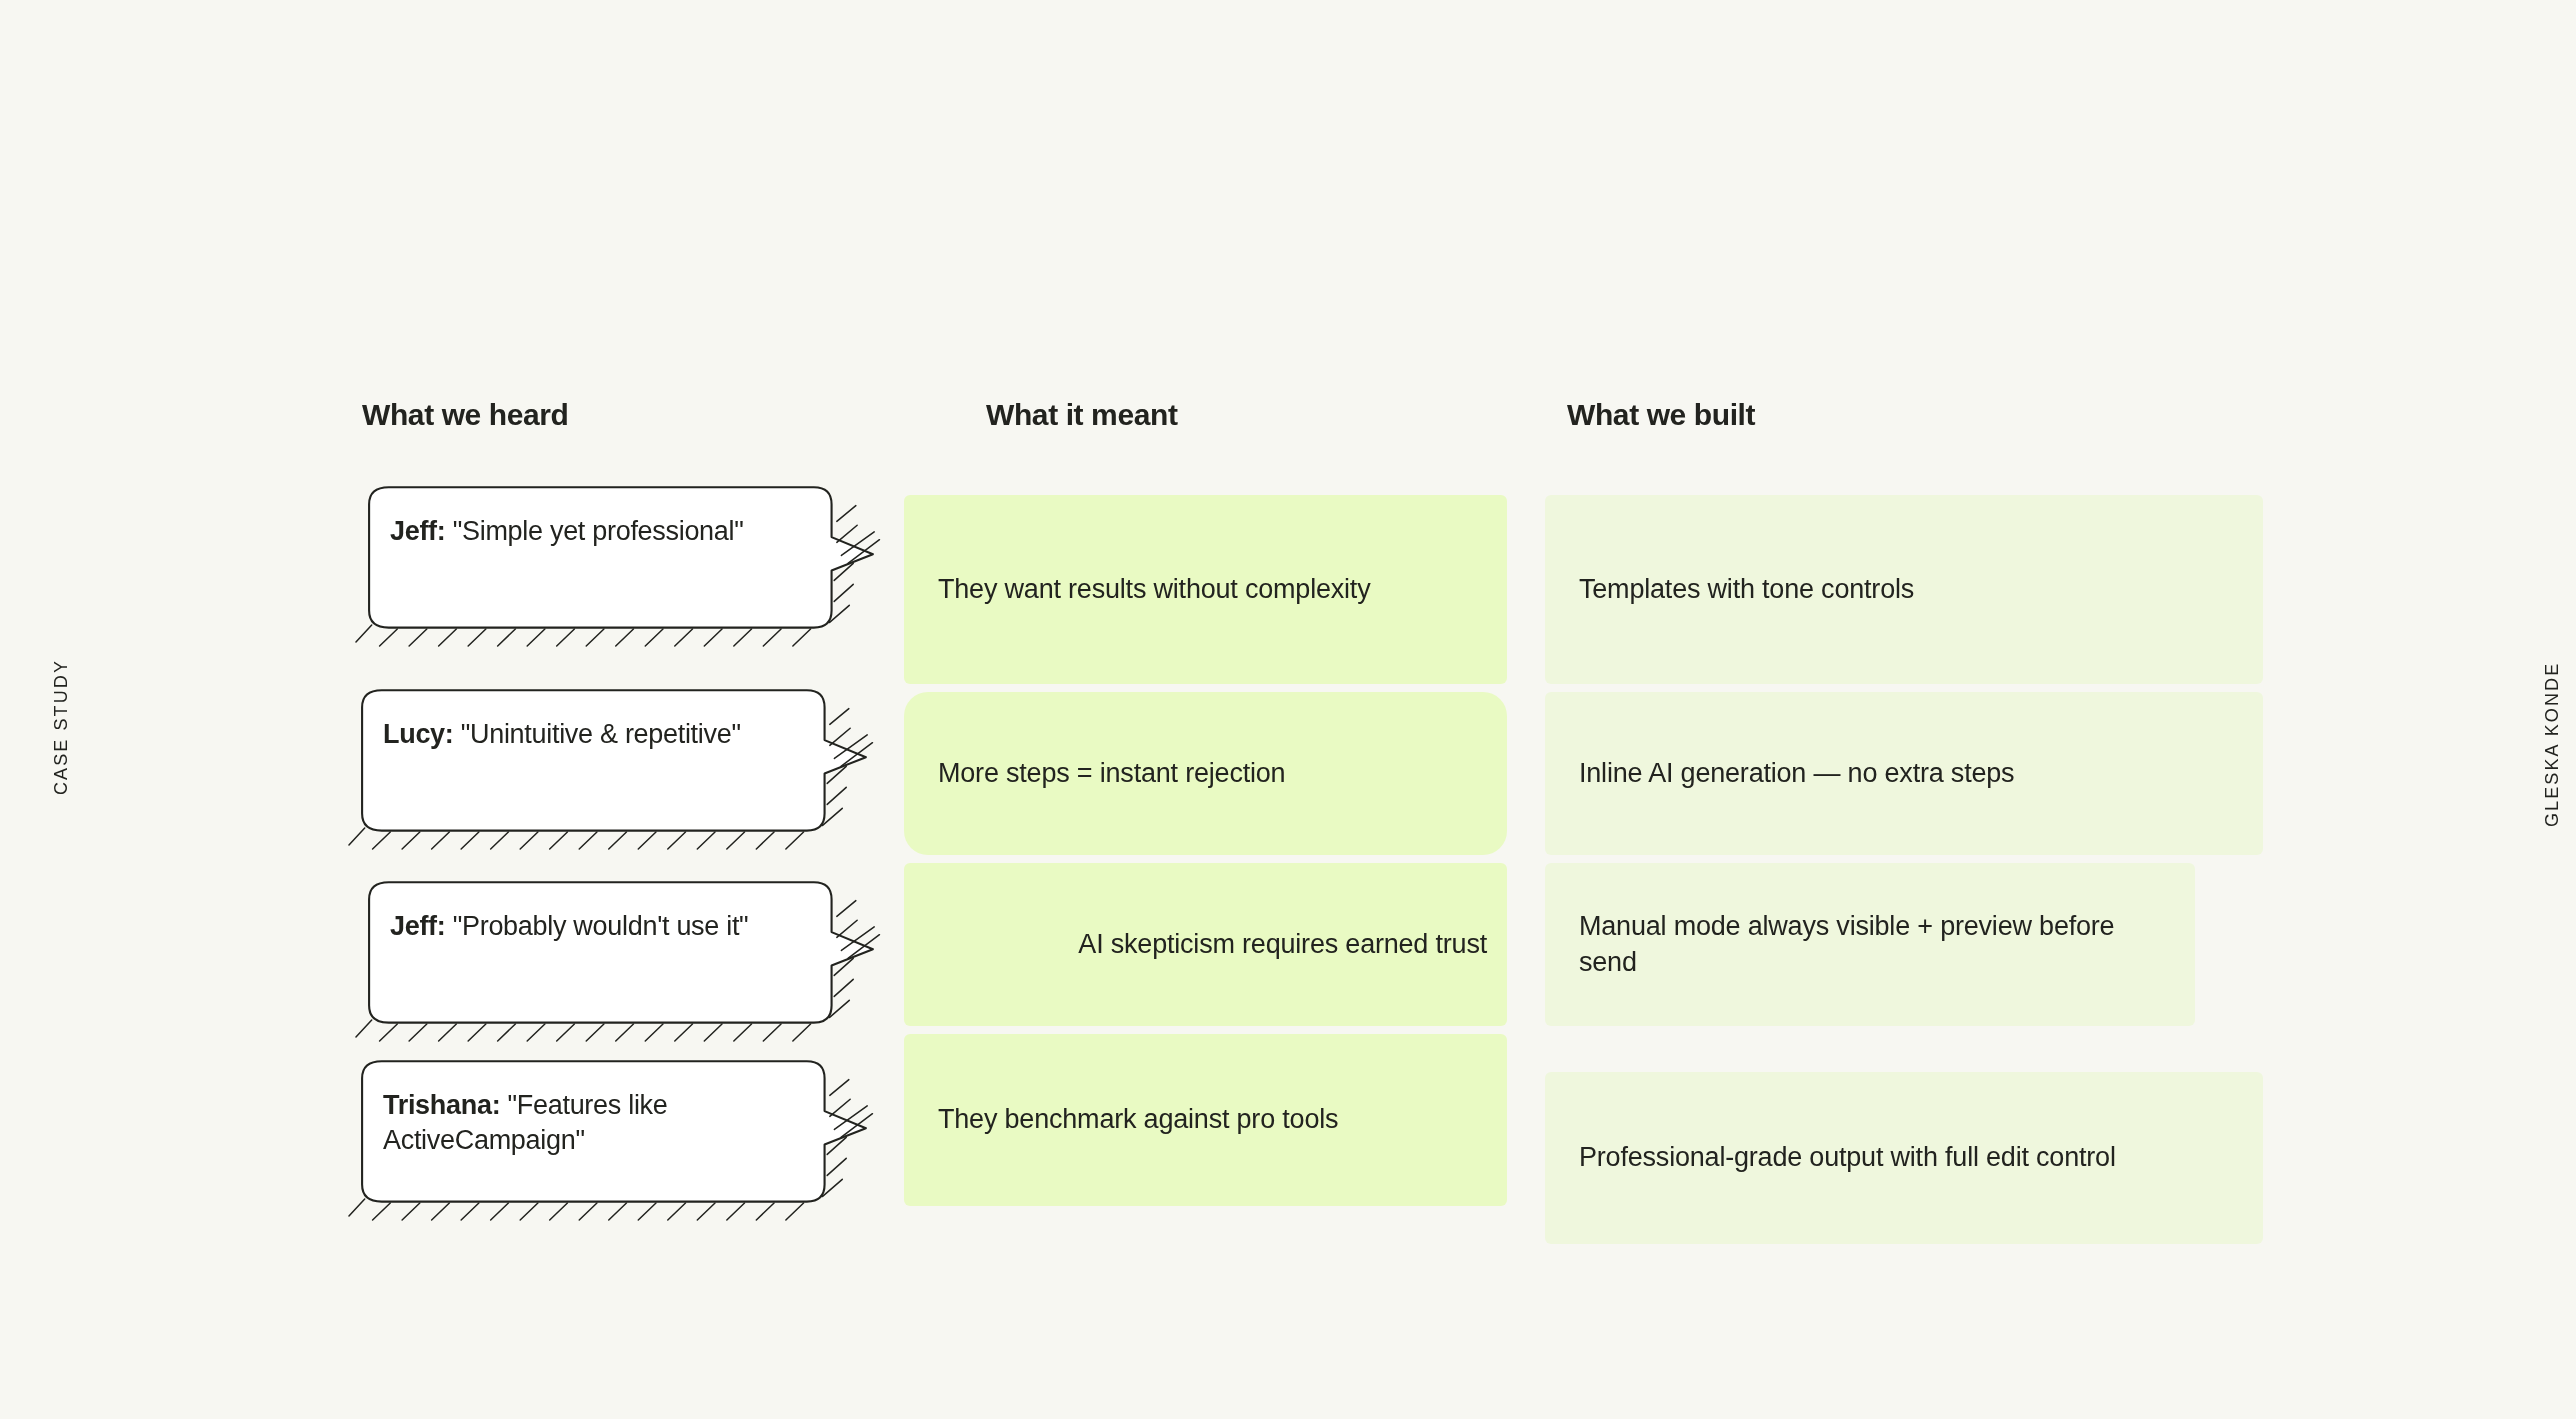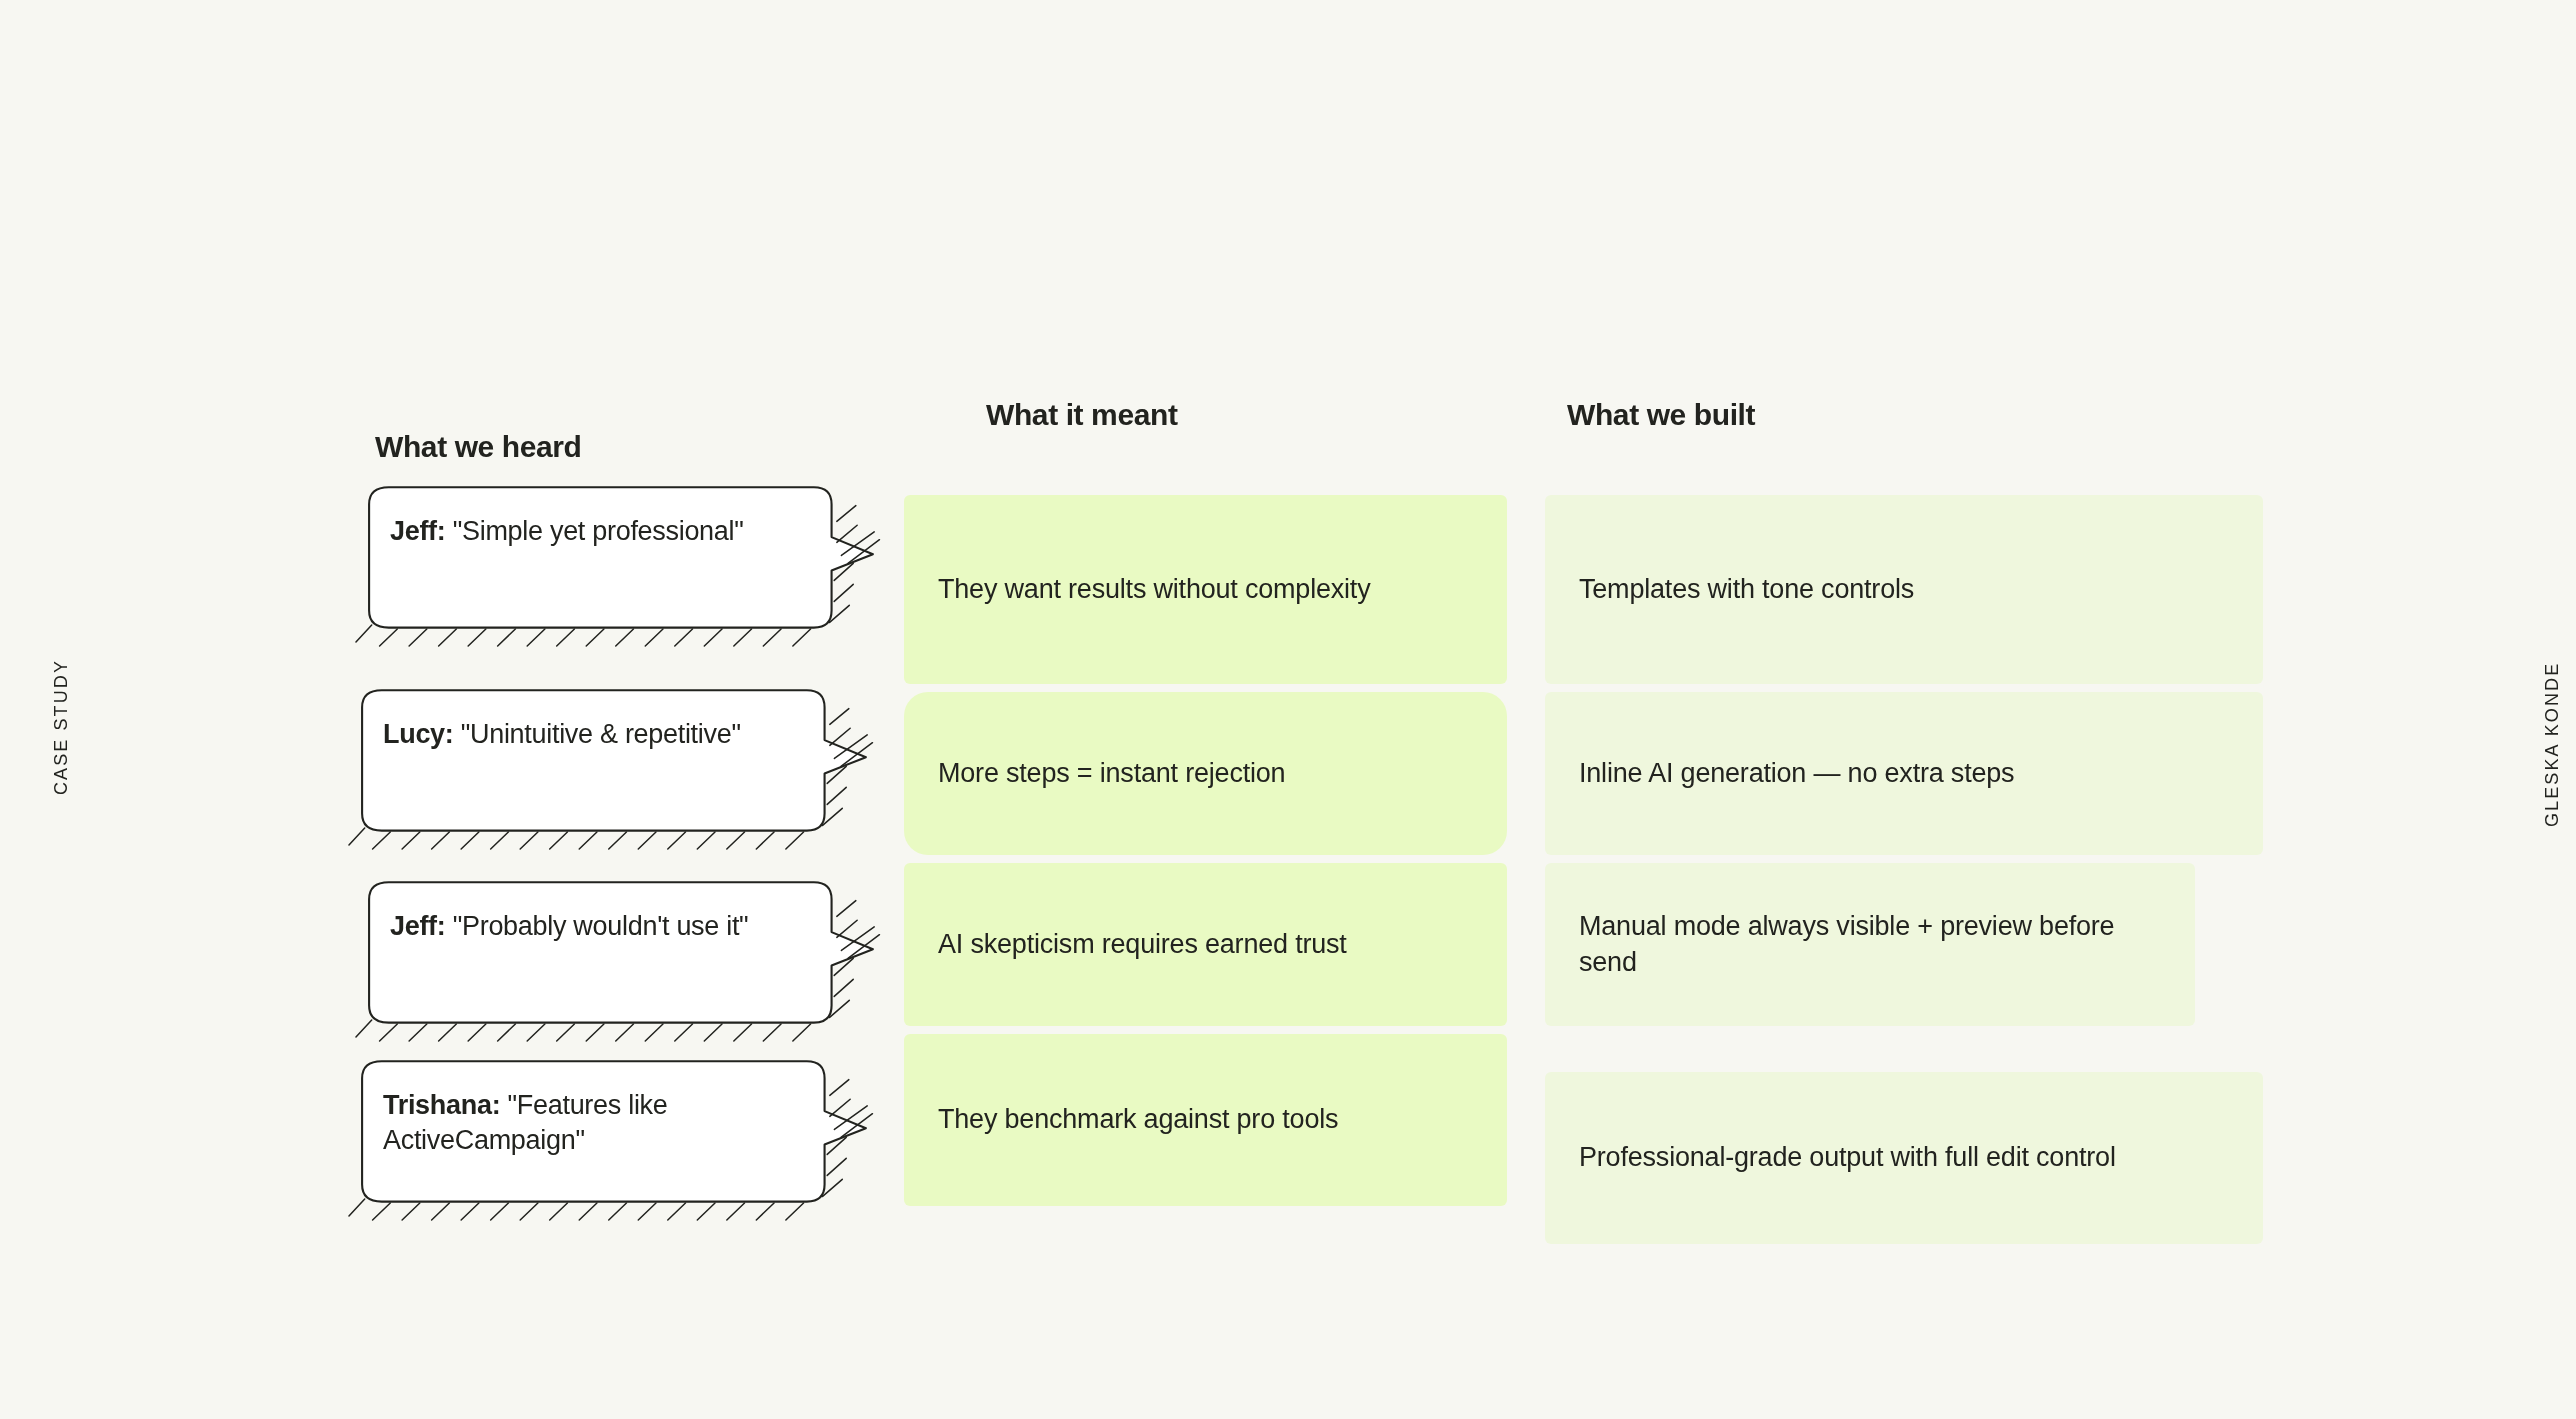--- a/index.html
+++ b/index.html
@@ -68,21 +68,21 @@
   }
 
   .col-head {
     position: absolute;
     font-size: 30px;
     font-weight: 700;
     letter-spacing: -0.4px;
     color: #22231f;
     white-space: nowrap;
   }
-  .col-head.c1 { left: 375px;  top: 398px; margin-top: 32px; }
+  .col-head.c1 { left: 362px;  top: 398px; }
   .col-head.c2 { left: 986px; top: 398px; }
   .col-head.c3 { left: 1567px; top: 398px; }
 
   
   .bubble-wrap {
     position: absolute;
     width: 513px;
     height: 164px;
   }
   .bubble-svg {
@@ -255,21 +255,21 @@
           <path d="M65,224 L38,250"></path>
             <path d="M26,218 L2,244"></path>
         </g>
       </svg>
       <div class="bubble-text">
         <b>Jeff:</b>
         <span>"Probably wouldn't use it"</span>
       </div>
     </div>
 
-    <div class="cell meant" style="left:904px; top:863px; width:603px; height:163px;">
+    <div class="cell meant" style="left:904px; top:863px; width:603px; height:163px;justify-content:flex-end;">
       <div class="ctext">AI skepticism requires earned trust</div>
     </div>
 
     <div class="cell built" style="left:1516px; top:863px; width:650px; height:163px;">
       <div class="ctext">Manual mode always visible + preview before send</div>
     </div>
 
     <div class="bubble-wrap" style="left:347px; top:1056px;">
       <svg class="bubble-svg" viewBox="0 0 780 250">
         <path d="M22,34 Q22,8 52,8 L700,8 Q727,8 727,34 L727,84 L790,110 L727,135 L727,196 Q727,222 700,222 L52,222 Q22,222 22,196 Z" fill="#ffffff" stroke="#22231f" stroke-width="3.2" stroke-linejoin="round"></path>

